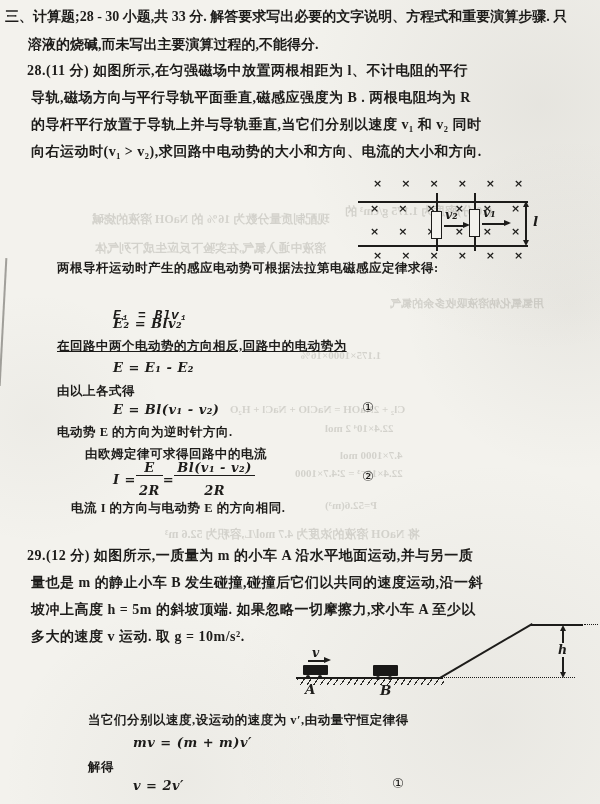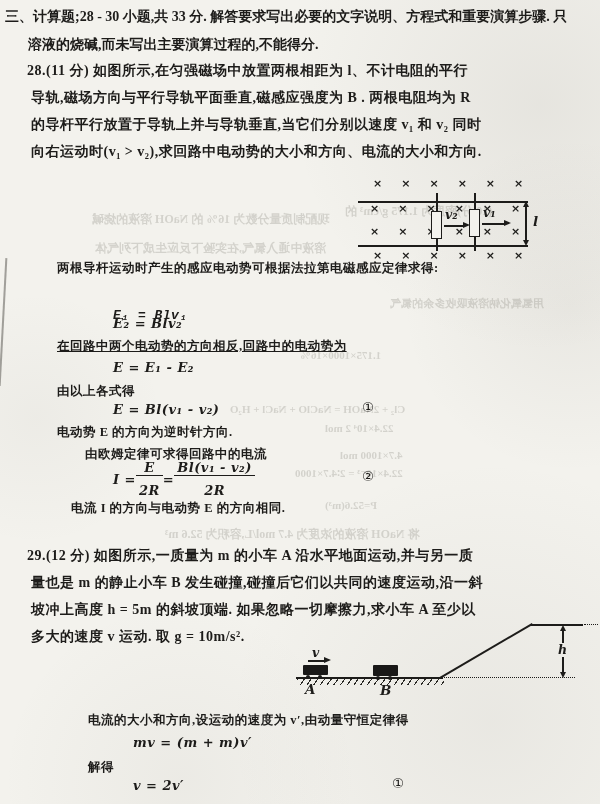--- a/index.html
+++ b/index.html
@@ -155,19 +155,19 @@
     <div class="wheel" style="left:11px; top:55px;"></div>
     <div class="wheel" style="left:23px; top:55px;"></div>
     <div class="cart" style="left:78px; top:45px; width:25px; height:11px;"></div>
     <div class="wheel" style="left:81px; top:56px;"></div>
     <div class="wheel" style="left:93px; top:56px;"></div>
 
     <div class="dlab" style="left:10px; top:63px; font-size:13.5px;">A</div>
     <div class="dlab" style="left:85px; top:64px; font-size:13.5px;">B</div>
   </div>
 
-  <div class="t cns" style="left:88px; top:712px;">电流的大小和方向,设运动的速度为 v′,由动量守恒定律得</div>
+  <div class="t cns" style="left:88px; top:712px;">当它们分别以速度,设运动的速度为 v′,由动量守恒定律得</div>
   <div class="t math" style="left:133px; top:735px;">mv = (m + m)v′</div>
   <div class="t cns" style="left:88px; top:759px;">解得</div>
   <div class="t math" style="left:133px; top:778px;font-style:italic;">v = 2v′</div>
   <div class="t tag" style="left:392px; top:775px;">①</div>
 
 </div>
 
 </body></html>

